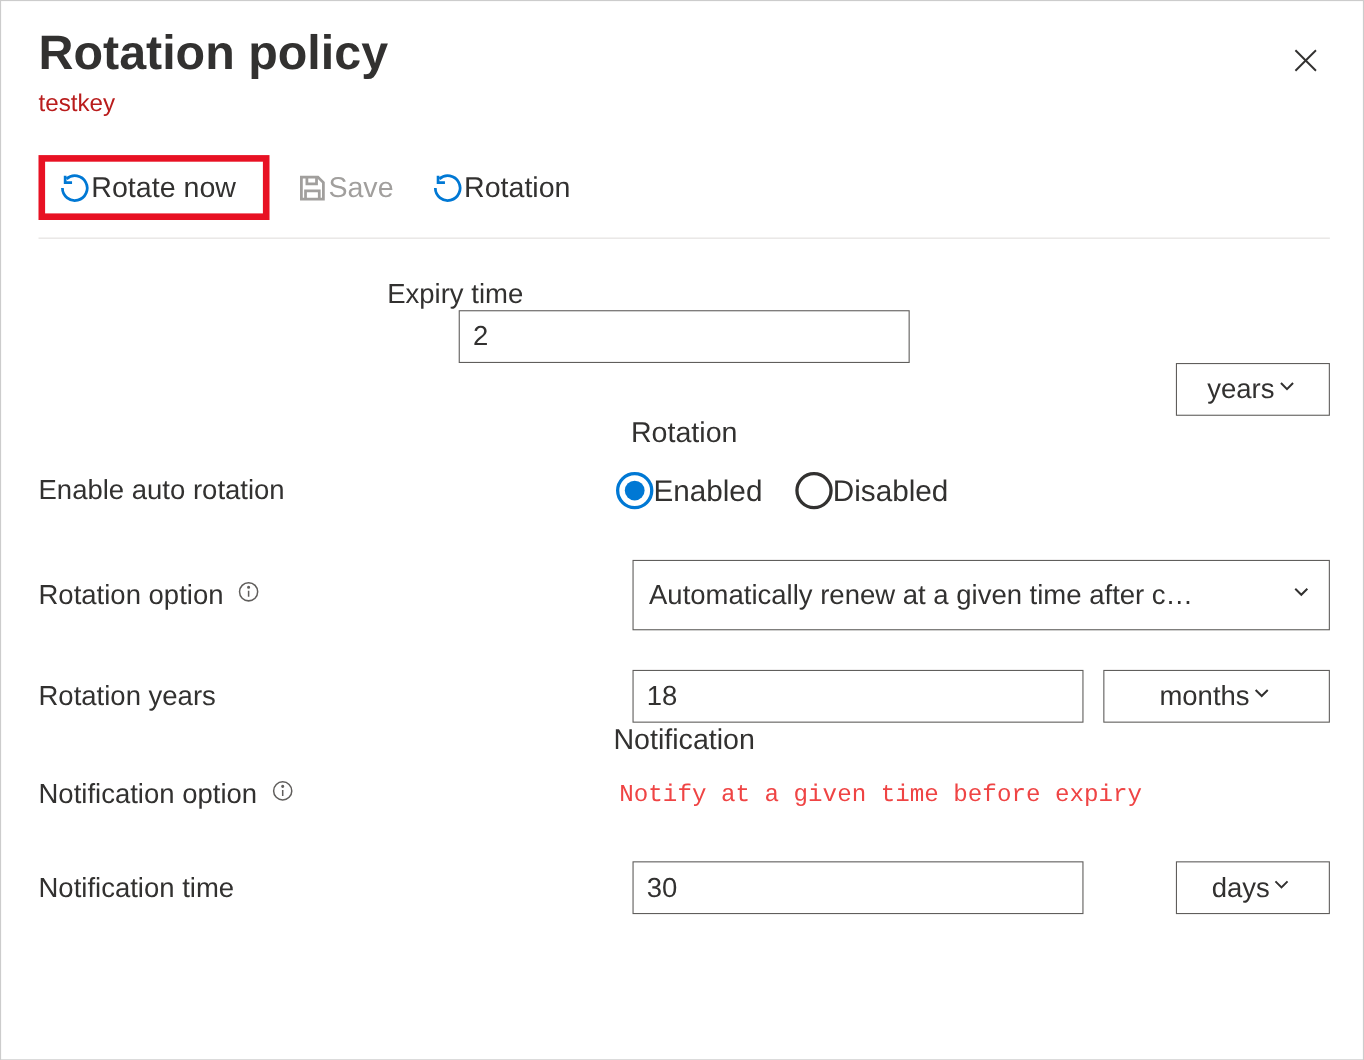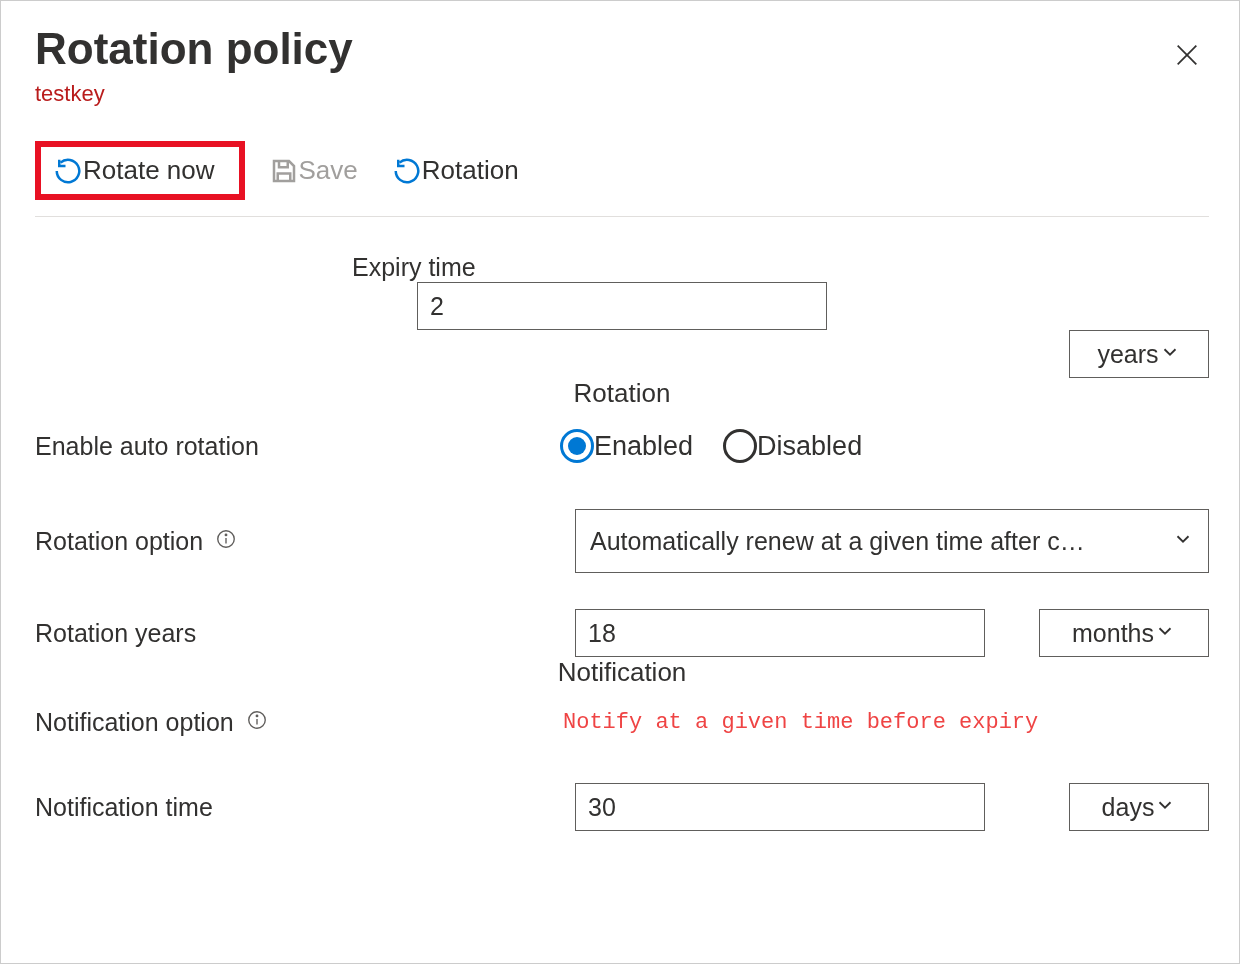--- a/index.html
+++ b/index.html
@@ -261,21 +261,21 @@
       <span class="dropdown-text">Automatically renew at a given time after c…</span>
       <span class="chev"><svg viewBox="0 0 24 24" fill="none" stroke="currentColor" stroke-width="2" width="22" height="22">
             <polyline points="6 9 12 15 18 9"></polyline>
           </svg></span>
     </div>
   </div>
 
   <div class="form-row" style="margin-top:36px;">
     <div class="form-label">Rotation years</div>
     <input class="text-input" value="18" style="">
-    <div class="unit-select" style="width:170px;">
+    <div class="unit-select" style="width:206px;">
       <span>months</span>
       <span class="chev"><svg viewBox="0 0 24 24" fill="none" stroke="currentColor" stroke-width="2">
             <polyline points="6 9 12 15 18 9"></polyline>
           </svg></span>
     </div>
   </div>
 
   <div class="section-heading">Notification</div>
 
   <div class="form-row" style="margin-top:20px;">

